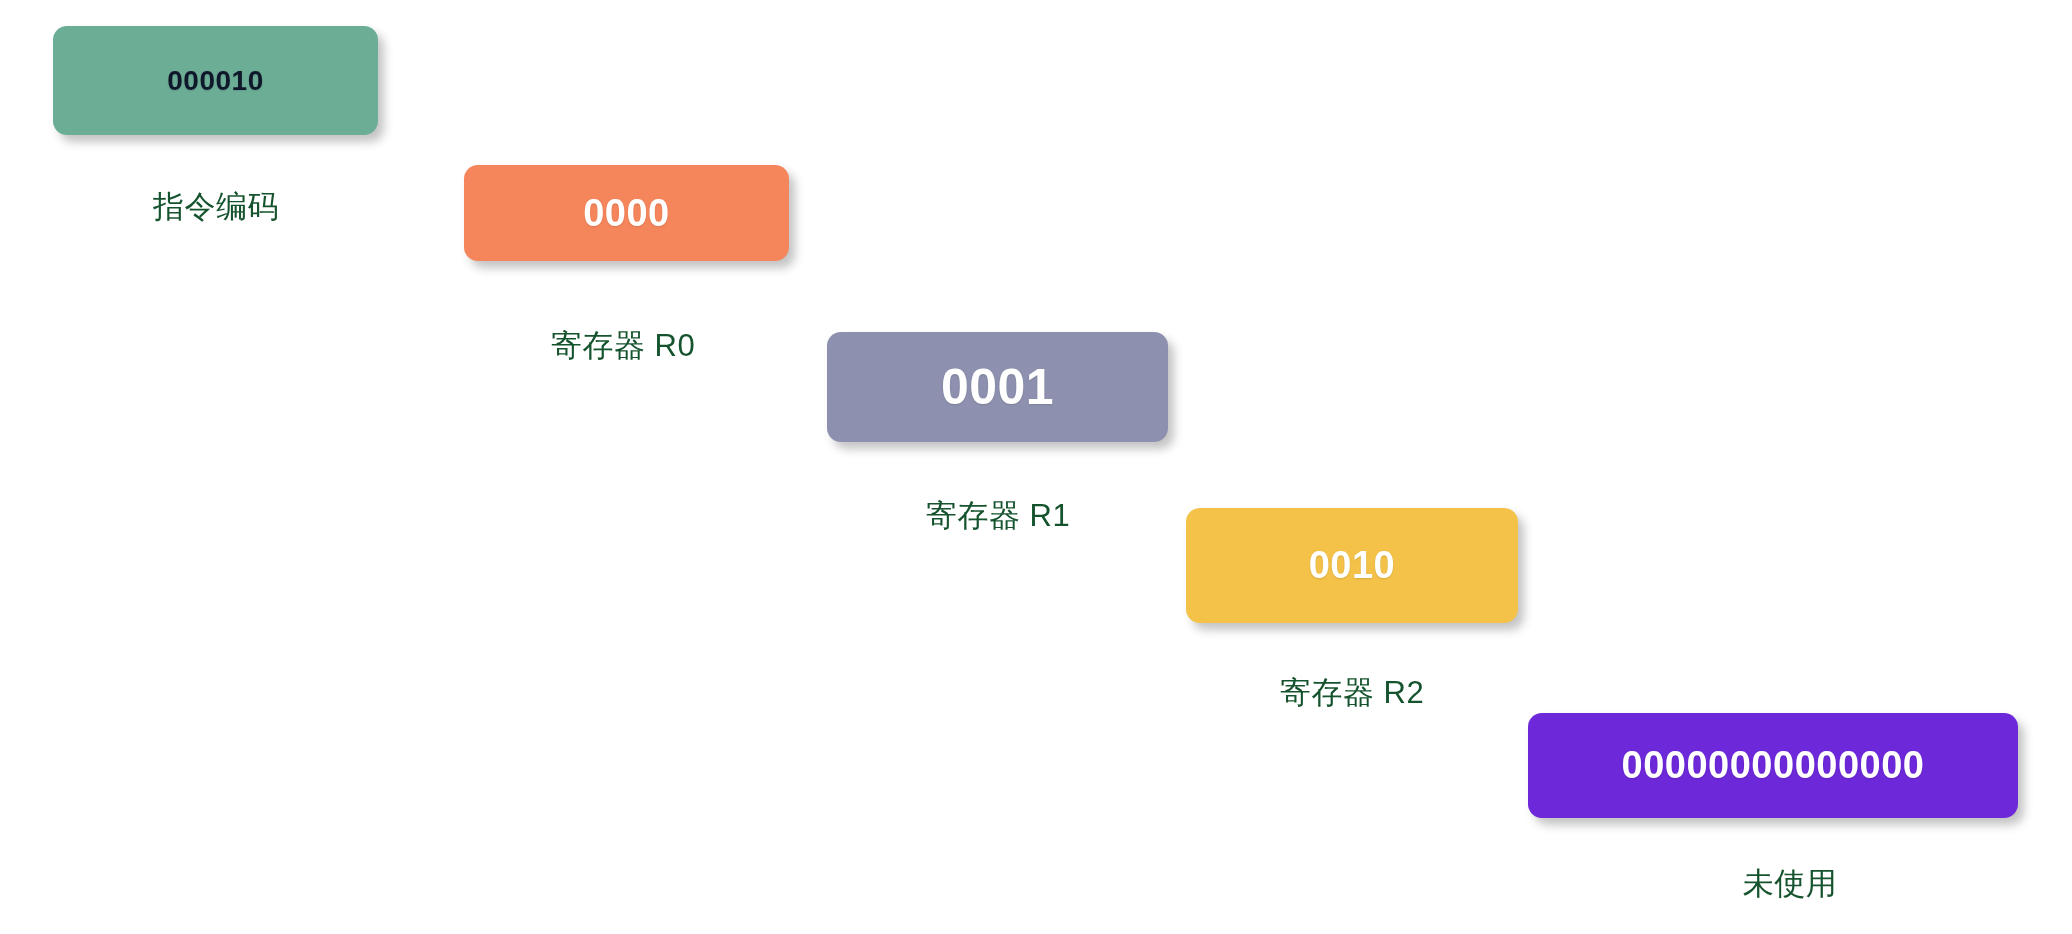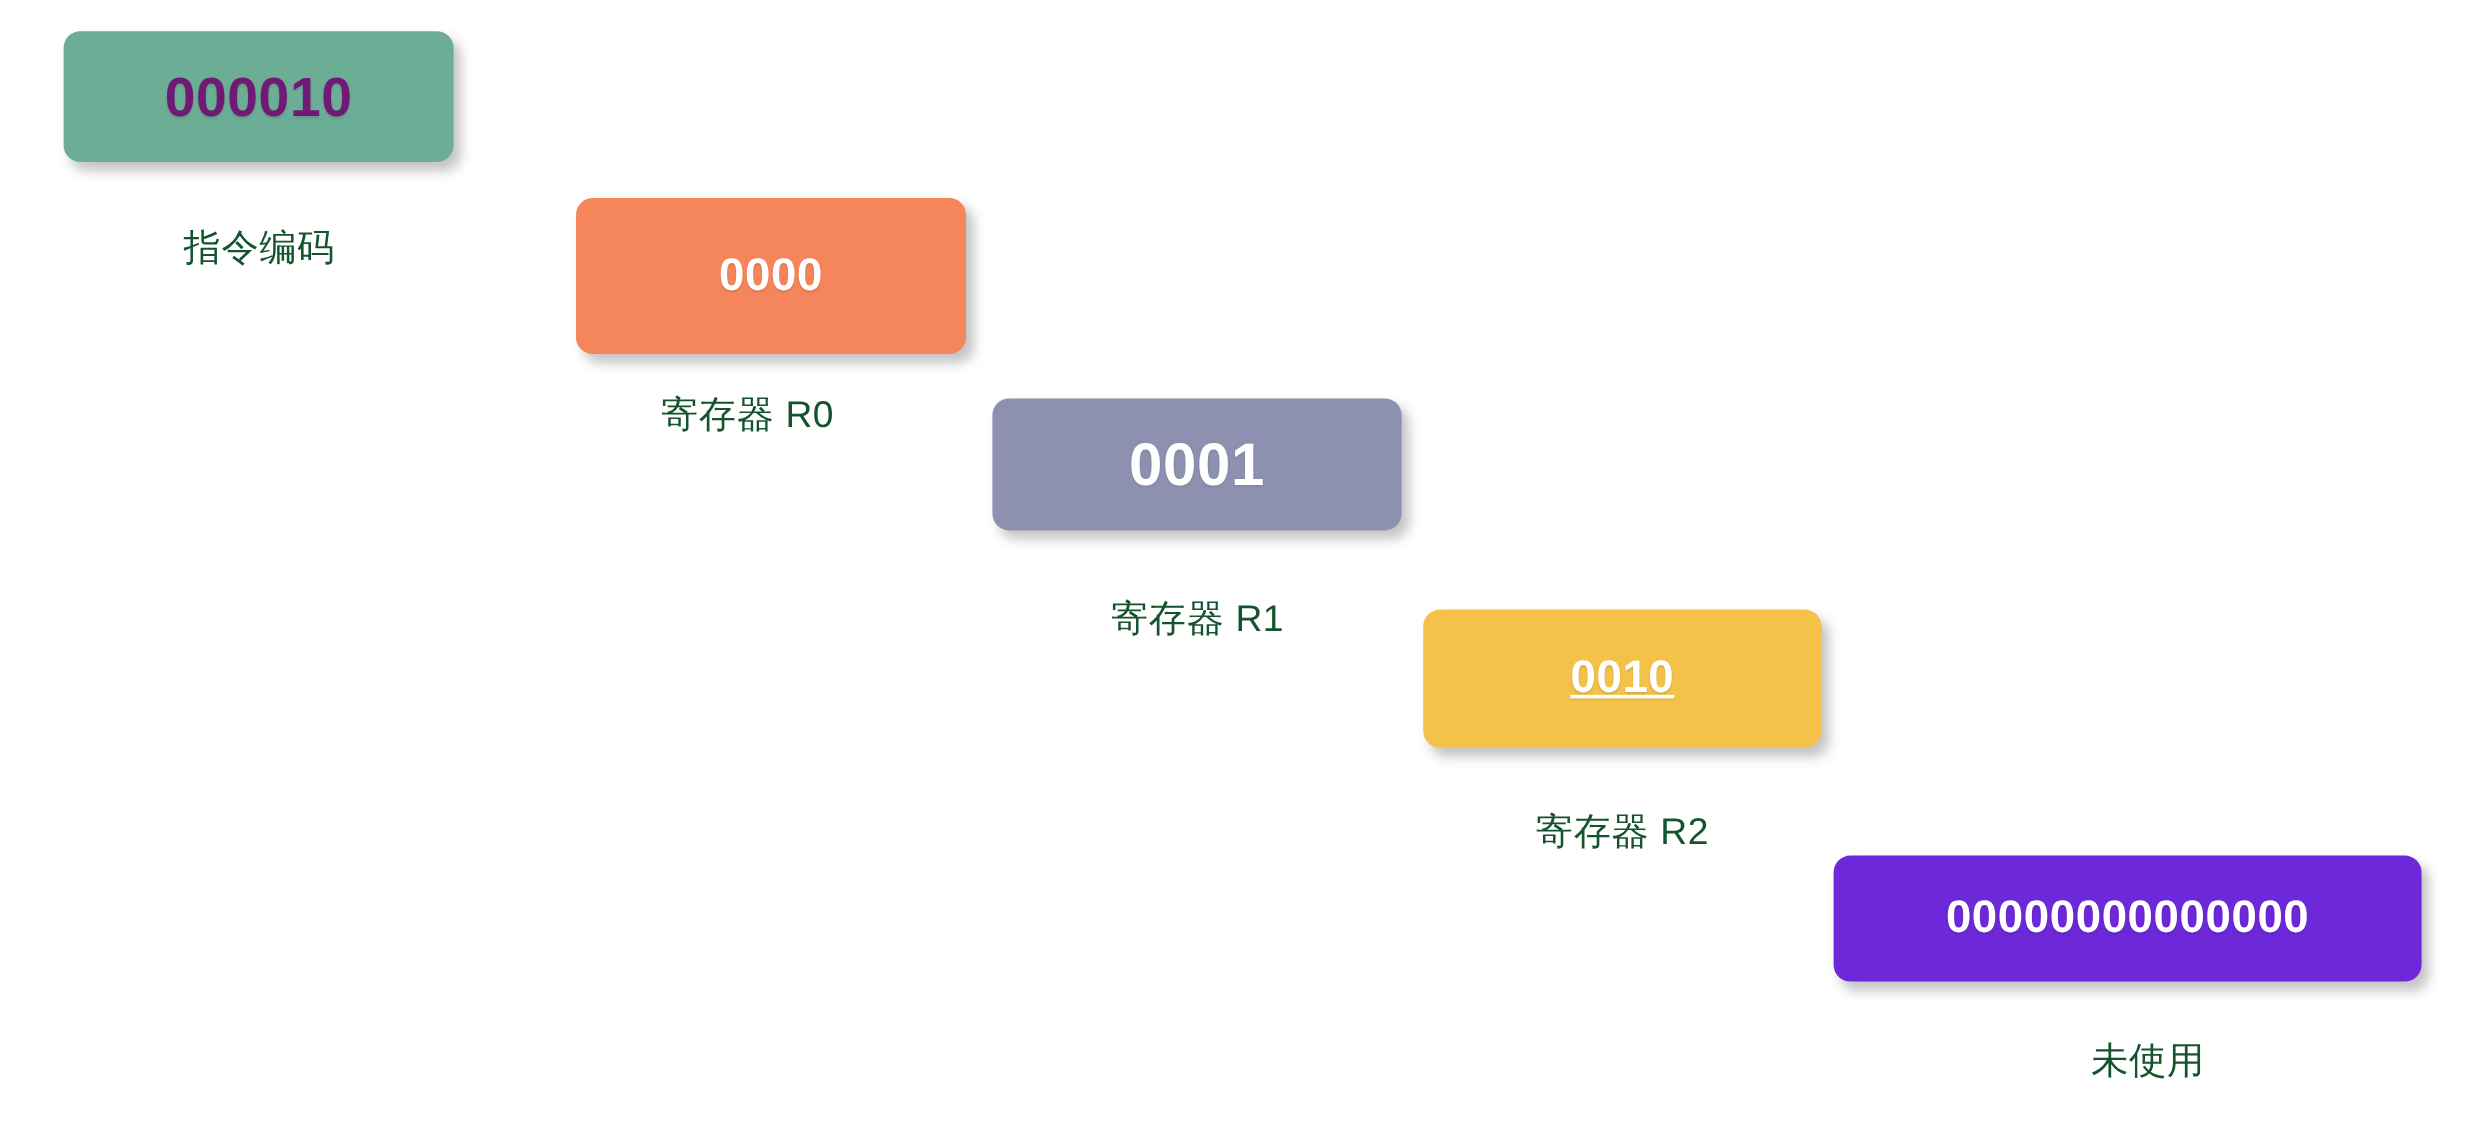--- a/index.html
+++ b/index.html
@@ -47,39 +47,39 @@
     letter-spacing: 0.5px;
   }
 </style>
 </head>
 <body>
 
 <div id="stage" style="background: rgb(255, 255, 255);">
 
 <div class="field-group">
       <div class="field-box" style="left: 53px; top: 26px; width: 325px; height: 109px; background: rgb(108, 173, 150);">
-        <span style="font-size: 46px; color: #701a75;">000010</span>
+        <span style="font-size: 28px; color: #0f172a;">000010</span>
       </div>
       <div class="field-caption" style="left: 216px; top: 186px;">指令编码</div>
     </div>
     <div class="field-group">
-      <div class="field-box" style="left: 480px; top: 165px; width: 325px; height: 130px; background: rgb(245, 134, 92);">
+      <div class="field-box" style="left: 464px; top: 165px; width: 325px; height: 96px; background: rgb(245, 134, 92);">
         <span style="font-size: 38px; color: rgb(255, 255, 255);">0000</span>
       </div>
       <div class="field-caption" style="left: 623px; top: 325px; text-align: right;">寄存器 R0</div>
     </div>
     <div class="field-group">
       <div class="field-box" style="left: 827px; top: 332px; width: 341px; height: 110px; background: rgb(141, 145, 175);">
         <span style="font-size: 50px; color: rgb(255, 255, 255);">0001</span>
       </div>
       <div class="field-caption" style="left: 998px; top: 495px;">寄存器 R1</div>
     </div>
     <div class="field-group">
       <div class="field-box" style="left: 1186px; top: 508px; width: 332px; height: 115px; background: rgb(244, 194, 73);">
-        <span style="font-size: 38px; color: rgb(255, 255, 255); text-decoration: underline;">0010</span>
+        <span style="font-size: 38px; color: rgb(255, 255, 255);">0010</span>
       </div>
       <div class="field-caption" style="left: 1352px; top: 672px; text-align: center;">寄存器 R2</div>
     </div>
     <div class="field-group">
       <div class="field-box" style="left: 1528px; top: 713px; width: 490px; height: 105px; background: #6d28d9;">
         <span style="font-size: 38px; color: rgb(255, 255, 255);">00000000000000</span>
       </div>
       <div class="field-caption" style="left: 1790px; top: 863px;">未使用</div>
     </div>
   </div>

